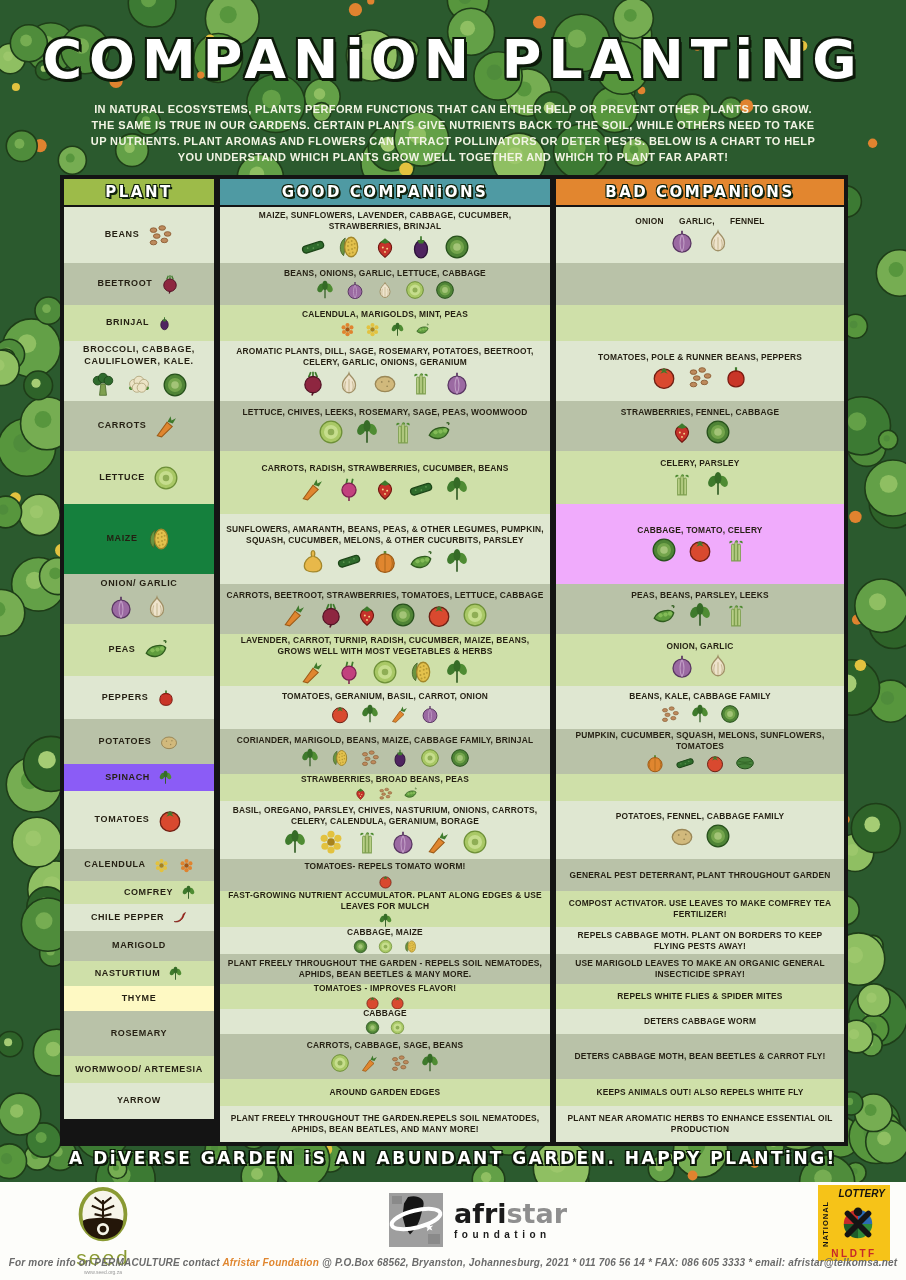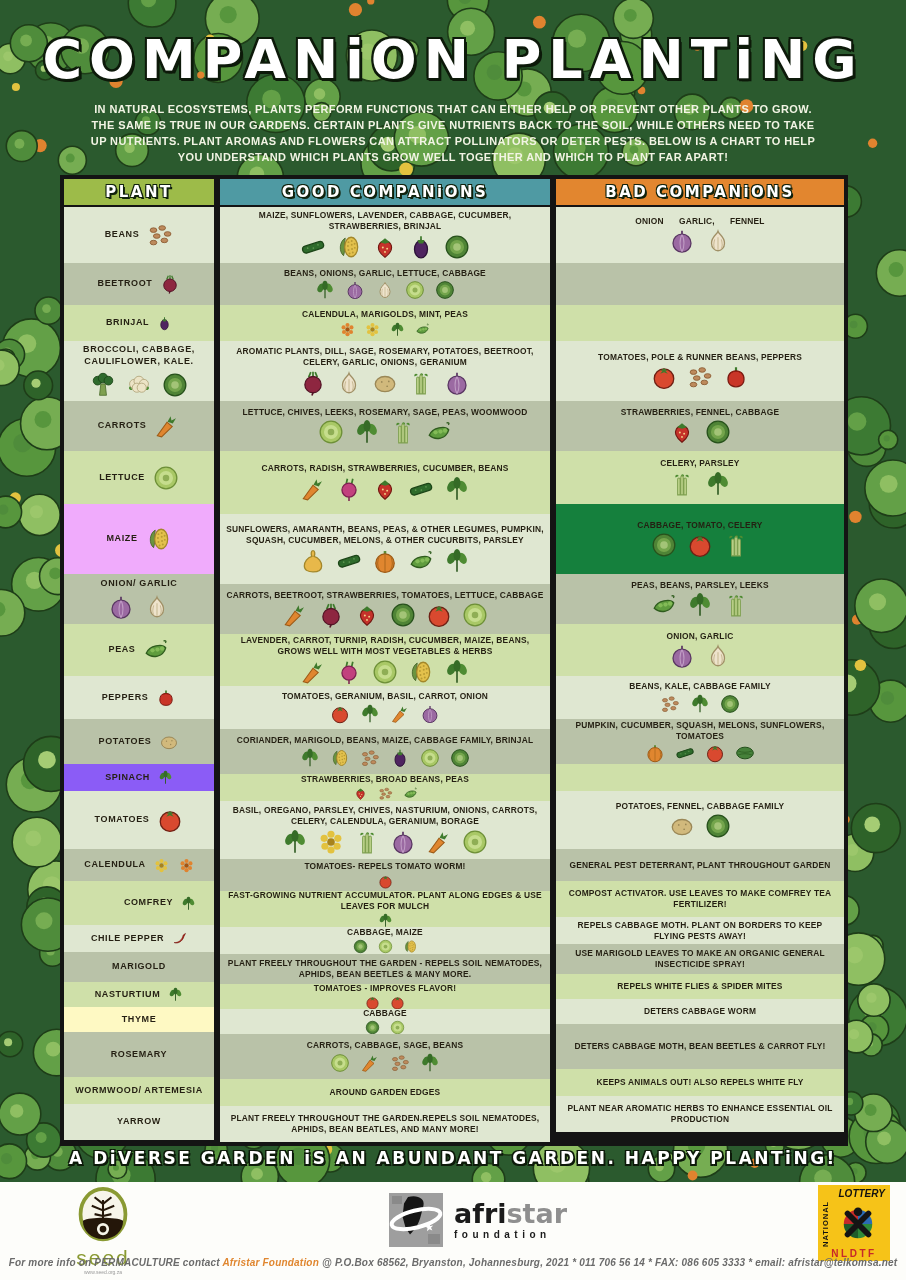--- a/index.html
+++ b/index.html
@@ -545,21 +545,21 @@
           </div>
         </div>
         <div class="row prow" style="height: 53px; background: rgb(207, 224, 169);">
           <div class="plabel">LETTUCE</div>
           <div class="icons">
             <svg class="vic" viewBox="0 0 24 24" width="26" height="26">
               <use href="#sym-lettuce" xlink:href="#sym-lettuce"></use>
             </svg>
           </div>
         </div>
-        <div class="row prow" style="height: 70px; background: #f0abfc;">
+        <div class="row prow" style="height: 70px; background: #15803d;">
           <div class="plabel">MAIZE</div>
           <div class="icons">
             <svg class="vic" viewBox="0 0 24 24" width="26" height="26">
               <use href="#sym-maize" xlink:href="#sym-maize"></use>
             </svg>
           </div>
         </div>
         <div class="row prow" style="height: 50px; background: rgb(185, 194, 168);">
           <div class="plabel">ONION/ GARLIC</div>
           <div class="icons">
@@ -615,21 +615,21 @@
           <div class="plabel">CALENDULA</div>
           <div class="icons">
             <svg class="vic" viewBox="0 0 24 24" width="15" height="15">
               <use href="#sym-flowerY" xlink:href="#sym-flowerY"></use>
             </svg>
             <svg class="vic" viewBox="0 0 24 24" width="15" height="15">
               <use href="#sym-flowerO" xlink:href="#sym-flowerO"></use>
             </svg>
           </div>
         </div>
-        <div class="row prow" style="height: 44px; background: rgb(207, 224, 169); padding-left: 48px;">
+        <div class="row prow" style="height: 23px; background: rgb(207, 224, 169); padding-left: 48px;">
           <div class="plabel">COMFREY</div>
           <div class="icons">
             <svg class="vic" viewBox="0 0 24 24" width="15" height="15">
               <use href="#sym-leafy" xlink:href="#sym-leafy"></use>
             </svg>
           </div>
         </div>
         <div class="row prow" style="height: 27px; background: rgb(223, 231, 209);">
           <div class="plabel">CHILE PEPPER</div>
           <div class="icons">
@@ -1045,21 +1045,21 @@
           <div class="ctext">CELERY, PARSLEY</div>
           <div class="icons">
             <svg class="vic" viewBox="0 0 24 24" width="26" height="26">
               <use href="#sym-celery" xlink:href="#sym-celery"></use>
             </svg>
             <svg class="vic" viewBox="0 0 24 24" width="26" height="26">
               <use href="#sym-leafy" xlink:href="#sym-leafy"></use>
             </svg>
           </div>
         </div>
-        <div class="row" style="height: 70px; background: #15803d;">
+        <div class="row" style="height: 80px; background: #f0abfc;">
           <div class="ctext">CABBAGE, TOMATO, CELERY</div>
           <div class="icons">
             <svg class="vic" viewBox="0 0 24 24" width="26" height="26">
               <use href="#sym-cabbage" xlink:href="#sym-cabbage"></use>
             </svg>
             <svg class="vic" viewBox="0 0 24 24" width="26" height="26">
               <use href="#sym-tomato" xlink:href="#sym-tomato"></use>
             </svg>
             <svg class="vic" viewBox="0 0 24 24" width="26" height="26">
               <use href="#sym-celery" xlink:href="#sym-celery"></use>

